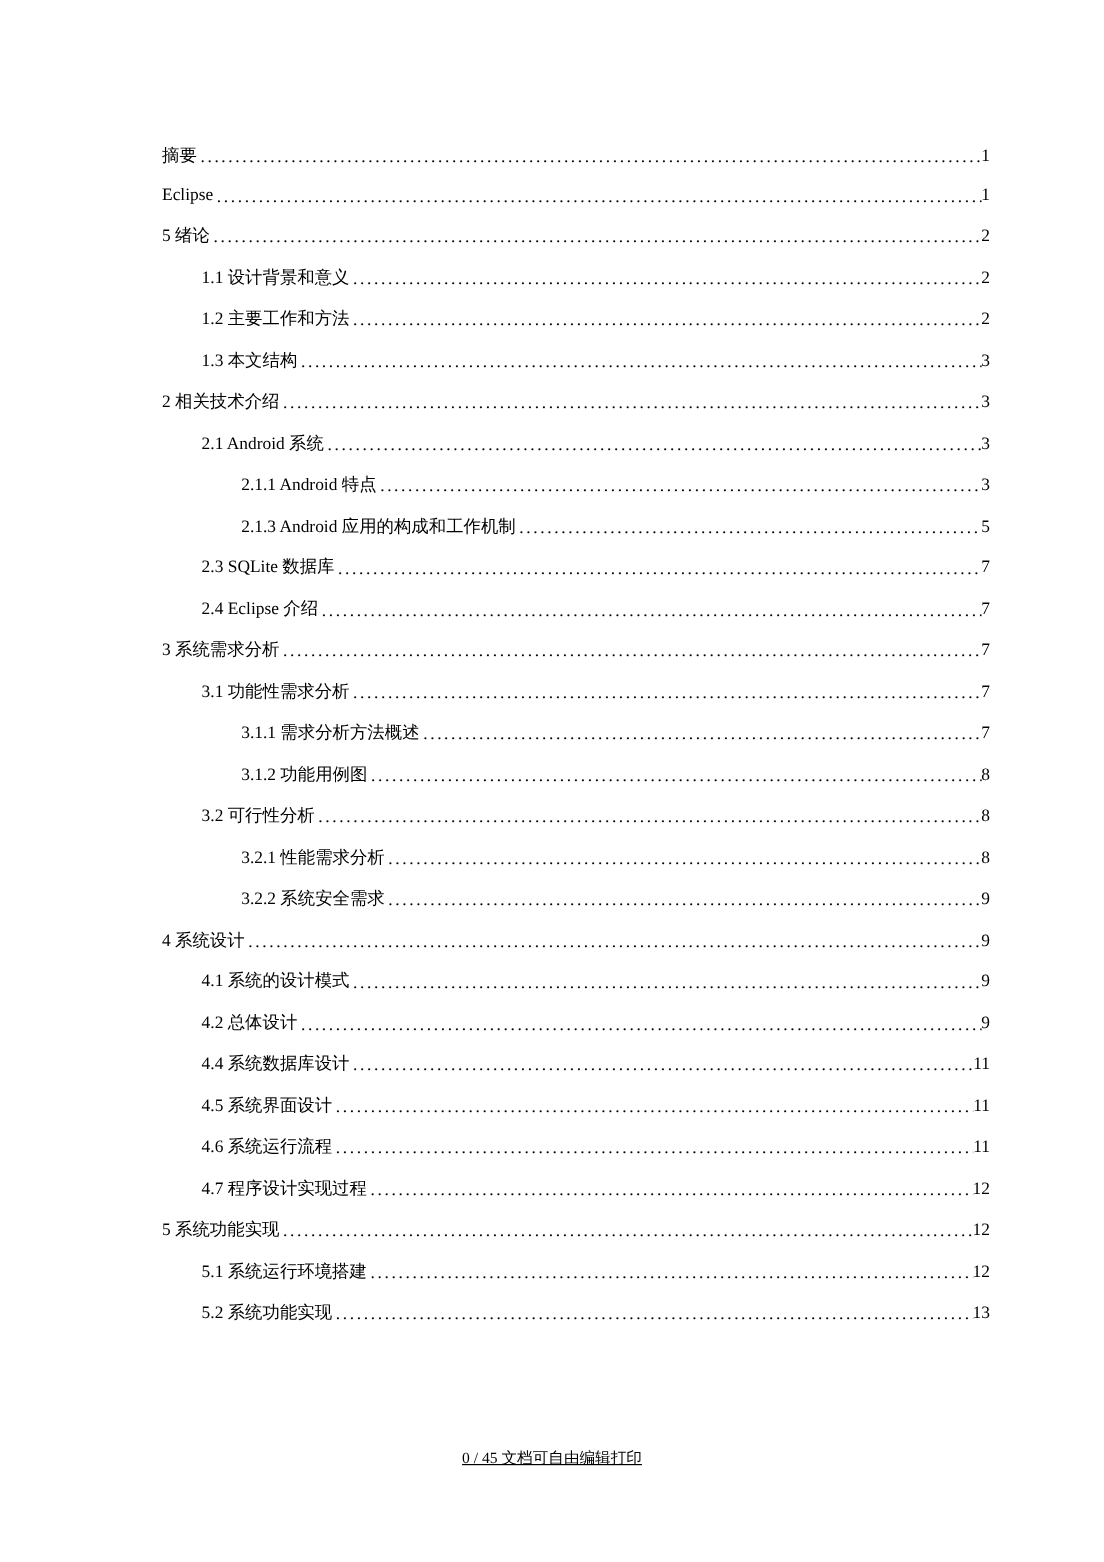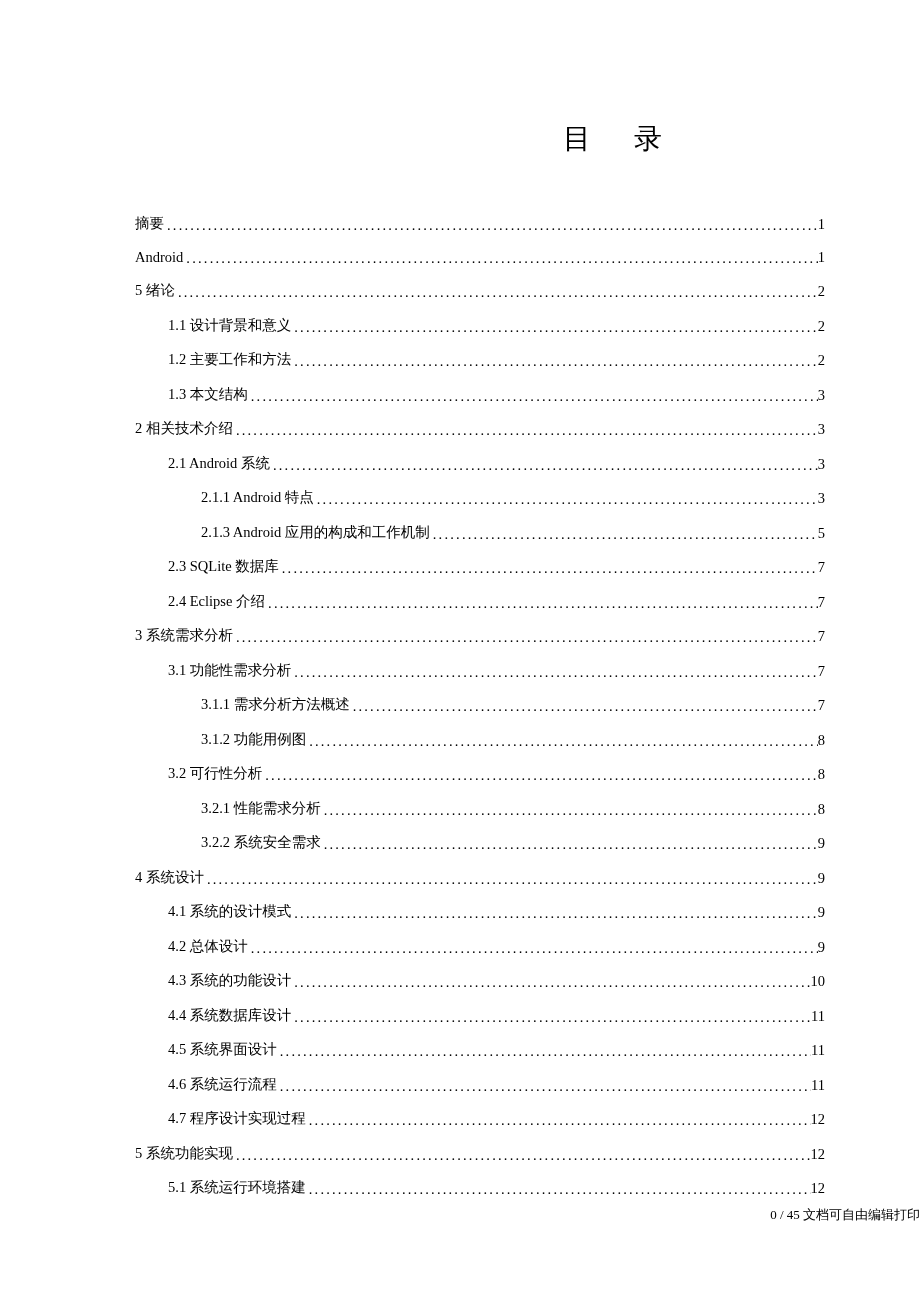--- a/index.html
+++ b/index.html
@@ -60,37 +60,37 @@
     }
     .toc-page {
       flex-shrink: 0;
       font-family: "Times New Roman", serif;
     }
     .footer {
       position: absolute;
       bottom: 78px;
       left: 0;
       right: 0;
-      text-align: right;
+      text-align: center;
       font-size: 13px;
+      text-decoration: underline;
     }
   </style>
 </head>
 <body>
 
 <div class="page">
-  <div class="title">目 录</div>
   <div class="toc">
       <div class="toc-line level-0">
         <span class="toc-text">摘要</span>
         <span class="toc-dots"></span>
         <span class="toc-page">1</span>
       </div>
       <div class="toc-line level-0">
-        <span class="toc-text">Android</span>
+        <span class="toc-text">Eclipse</span>
         <span class="toc-dots"></span>
         <span class="toc-page">1</span>
       </div>
       <div class="toc-line level-0">
         <span class="toc-text">5 绪论</span>
         <span class="toc-dots"></span>
         <span class="toc-page">2</span>
       </div>
       <div class="toc-line level-1">
         <span class="toc-text">1.1 设计背景和意义</span>
@@ -181,25 +181,20 @@
         <span class="toc-text">4.1  系统的设计模式</span>
         <span class="toc-dots"></span>
         <span class="toc-page">9</span>
       </div>
       <div class="toc-line level-1">
         <span class="toc-text">4.2  总体设计</span>
         <span class="toc-dots"></span>
         <span class="toc-page">9</span>
       </div>
       <div class="toc-line level-1">
-        <span class="toc-text">4.3  系统的功能设计</span>
-        <span class="toc-dots"></span>
-        <span class="toc-page">10</span>
-      </div>
-      <div class="toc-line level-1">
         <span class="toc-text">4.4  系统数据库设计</span>
         <span class="toc-dots"></span>
         <span class="toc-page">11</span>
       </div>
       <div class="toc-line level-1">
         <span class="toc-text">4.5  系统界面设计</span>
         <span class="toc-dots"></span>
         <span class="toc-page">11</span>
       </div>
       <div class="toc-line level-1">
@@ -214,16 +209,21 @@
       </div>
       <div class="toc-line level-0">
         <span class="toc-text">5  系统功能实现</span>
         <span class="toc-dots"></span>
         <span class="toc-page">12</span>
       </div>
       <div class="toc-line level-1">
         <span class="toc-text">5.1  系统运行环境搭建</span>
         <span class="toc-dots"></span>
         <span class="toc-page">12</span>
+      </div>
+      <div class="toc-line level-1">
+        <span class="toc-text">5.2  系统功能实现</span>
+        <span class="toc-dots"></span>
+        <span class="toc-page">13</span>
       </div>
     </div>
 </div>
 <div class="footer">0 / 45 文档可自由编辑打印</div>
 
 </body></html>

